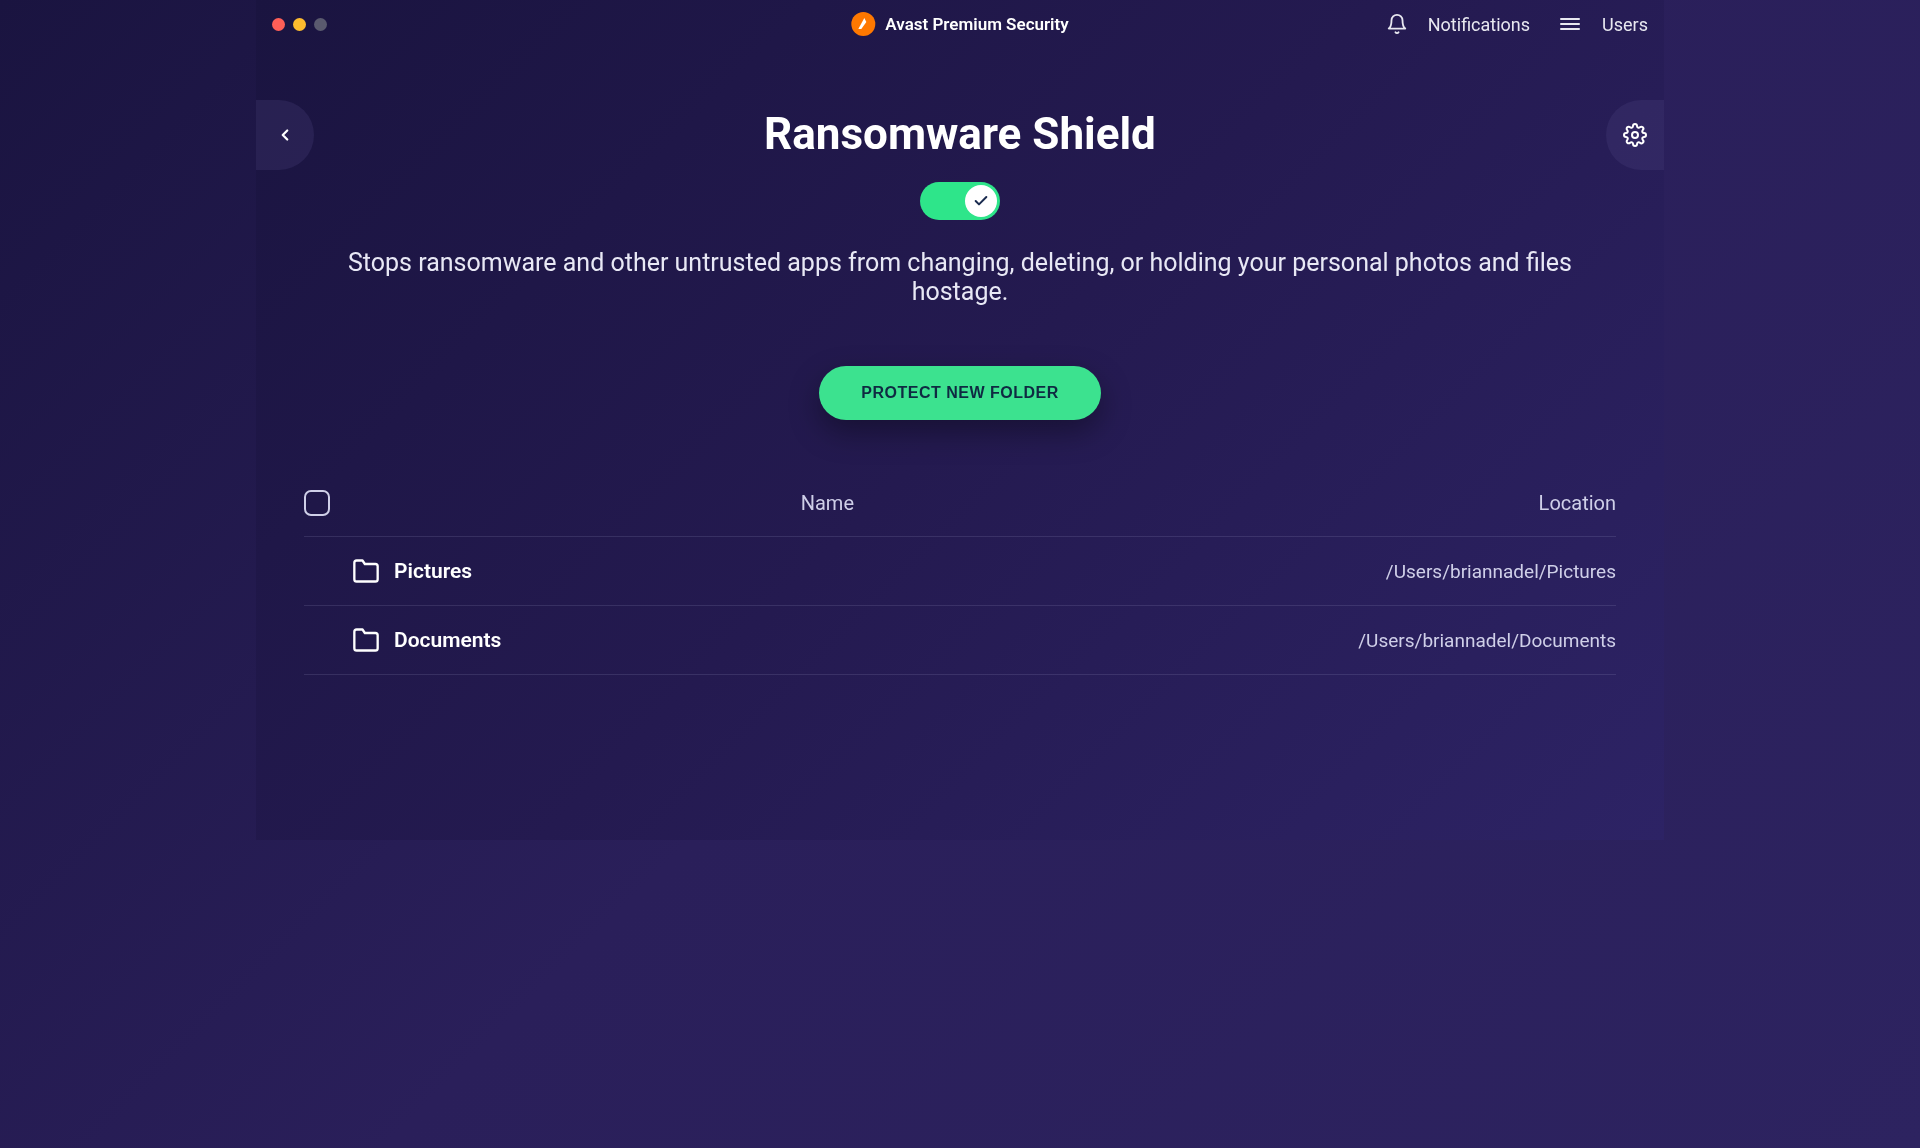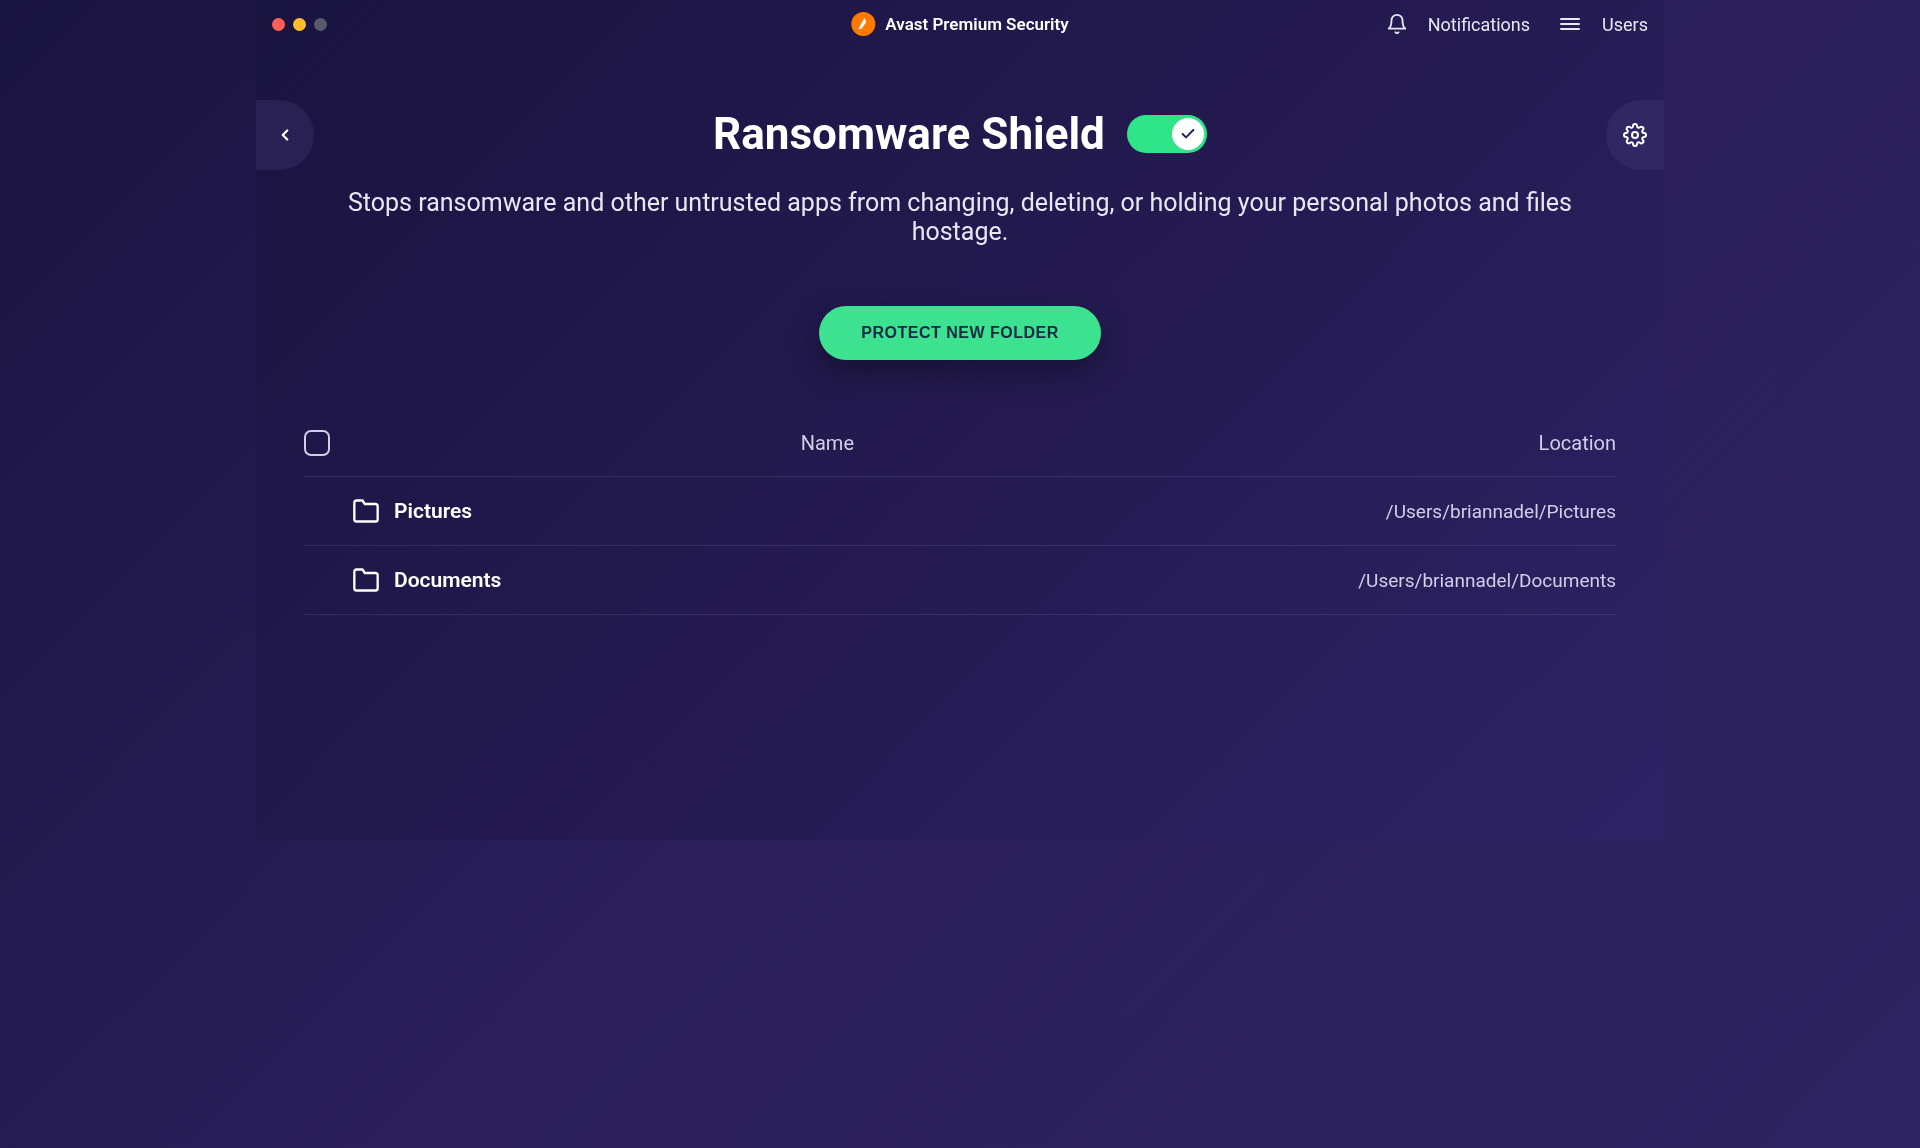--- a/index.html
+++ b/index.html
@@ -65,20 +65,21 @@
 .edge-right { right: 0; border-radius: 40px 0 0 40px; }
 .main {
   padding-top: 60px;
   text-align: center;
 }
 .title-row {
   display: flex;
   align-items: center;
   justify-content: center;
   gap: 22px;
+  flex-direction: column;
 }
 .page-title { font-size: 44px; font-weight: 700; color: #fff; }
 .toggle {
   width: 80px; height: 38px; border-radius: 20px;
   background: #2ee58a;
   position: relative;
   cursor: pointer;
 }
 .toggle-knob {
   position: absolute; right: 3px; top: 3px;

